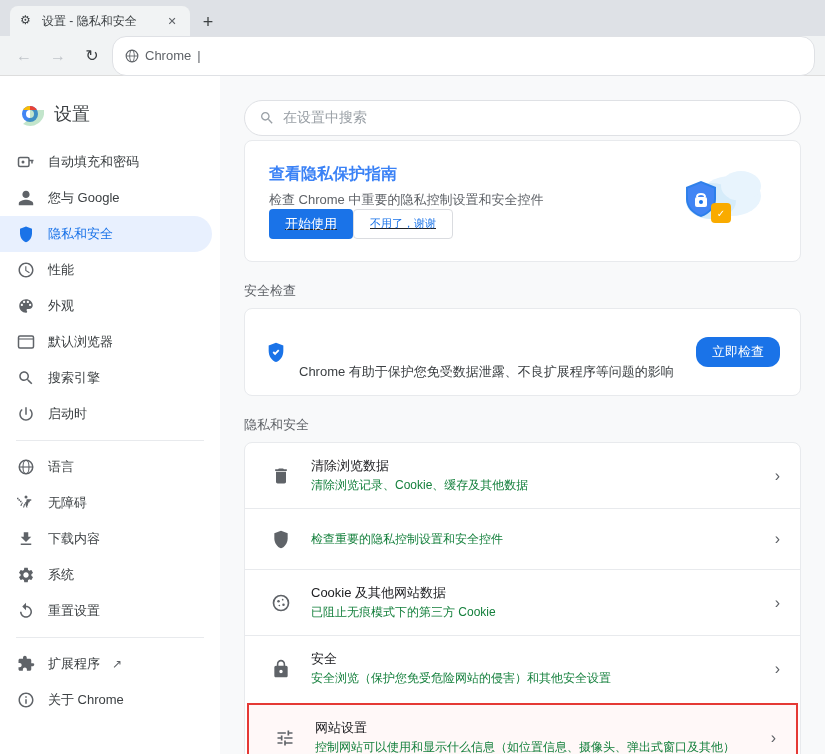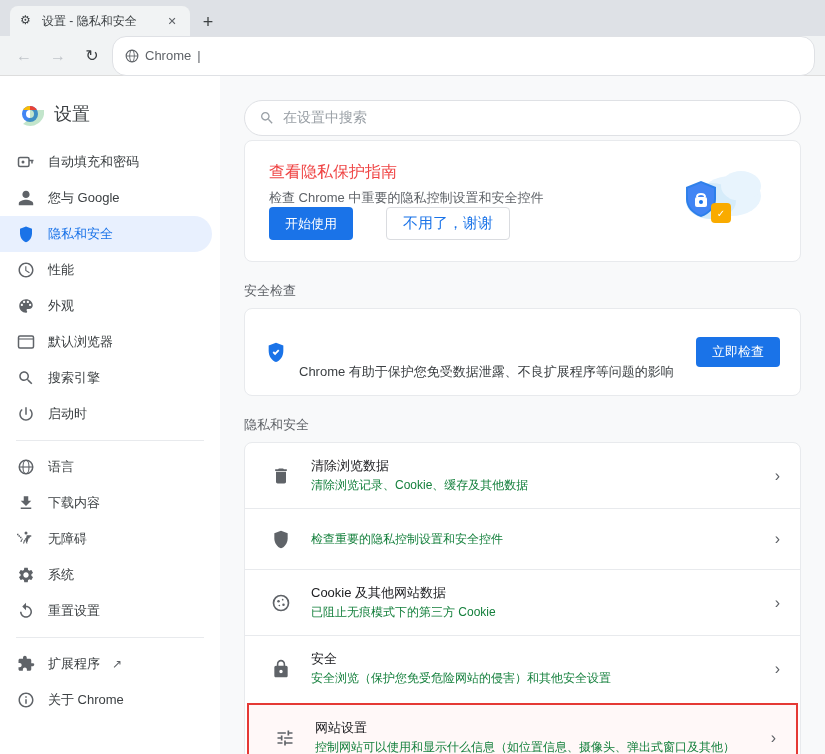--- a/index.html
+++ b/index.html
@@ -37,36 +37,36 @@
 
     
     .content-area { flex: 1; background: #f8f9fa; padding: 24px; overflow-y: auto; }
     .search-bar { background: #fff; border: 1px solid #dfe1e5; border-radius: 20px; height: 36px; display: flex; align-items: center; padding: 0 14px; gap: 8px; margin-bottom: 4px; width: 100%; }
     .search-bar-icon { color: #5f6368; font-size: 14px; }
     .search-input-text { color: #9aa0a6; font-size: 14px; }
 
     
     .privacy-banner { background: #fff; border: 1px solid #e8eaed; border-radius: 8px; padding: 20px 24px; margin-bottom: 20px; display: flex; align-items: center; gap: 16px; }
     .banner-text { flex: 1; }
-    .banner-title { font-size: 16px; font-weight: 400; color: #ef4444; margin-bottom: 6px; }
+    .banner-title { font-size: 16px; font-weight: 700; color: #3b82f6; margin-bottom: 6px; }
     .banner-desc { font-size: 13px; color: #5f6368; margin-bottom: 0; }
-    .banner-buttons { display: flex; gap: 20px; }
+    .banner-buttons { display: flex; gap: 0; text-decoration: underline; }
     .btn-primary { background: #1a73e8; color: #fff; border: none; padding: 6px 16px; border-radius: 4px; font-size: 13px; cursor: pointer; }
-    .btn-secondary { background: #fff; color: #1a73e8; border: 1px solid #dadce0; padding: 6px 16px; border-radius: 4px; font-size: 15px; cursor: pointer; margin-left: 13px; }
+    .btn-secondary { background: #fff; color: #1a73e8; border: 1px solid #dadce0; padding: 6px 16px; border-radius: 4px; font-size: 11px; cursor: pointer; }
     .banner-graphic { width: 120px; height: 80px; flex-shrink: 0; position: relative; }
 
     
     .section-title { font-size: 13px; color: #5f6368; margin-bottom: 8px; font-weight: 500; }
     .section-card { background: #fff; border: 1px solid #e8eaed; border-radius: 8px; margin-bottom: 20px; overflow: hidden; }
 
     
     .safety-row { display: flex; align-items: center; padding: 14px 20px; gap: 12px; }
     .safety-icon { color: #1a73e8; font-size: 18px; }
     .safety-text { flex: 1; font-size: 13px; color: #3c4043; margin-top: 40px; }
-    .btn-check { background: #1a73e8; color: #fff; border: none; padding: 6px 16px; border-radius: 4px; font-size: 13px; cursor: pointer; white-space: nowrap; }
+    .btn-check { background: #1a73e8; color: #fff; border: none; padding: 6px 16px; border-radius: 12px; font-size: 13px; cursor: pointer; white-space: nowrap; }
 
     
     .privacy-item { display: flex; align-items: center; padding: 14px 20px; gap: 14px; border-top: 1px solid #e8eaed; cursor: pointer; }
     .privacy-item:first-child { border-top: none; }
     .privacy-item.highlighted { background: #fff3f3; border: 2px solid #e53935; margin: 0; }
     .item-icon { width: 32px; height: 32px; display: flex; align-items: center; justify-content: center; color: #5f6368; font-size: 18px; flex-shrink: 0; }
     .item-text { flex: 1; }
     .item-title { font-size: 13px; color: #202124; font-weight: 500; margin-bottom: 2px; }
     .item-desc { font-size: 12px; color: #15803d; }
     .item-arrow { color: #5f6368; font-size: 16px; }
@@ -197,33 +197,33 @@
               <circle cx="12" cy="12" r="9" fill="none" stroke="#5f6368" stroke-width="2"></circle>
               <ellipse cx="12" cy="12" rx="4" ry="9" fill="none" stroke="#5f6368" stroke-width="1.5"></ellipse>
               <line x1="3" y1="12" x2="21" y2="12" stroke="#5f6368" stroke-width="1.5"></line>
             </svg>
         </span>
         <span>语言</span>
       </div>
       <div class="sidebar-item">
         <span class="sidebar-icon">
           <svg width="18" height="18" viewBox="0 0 24 24" fill="#5f6368">
-              <path d="M19 9h-4V3H9v6H5l7 7 7-7zM5 18v2h14v-2H5z"></path>
-            </svg>
-        </span>
-        <span>下载内容</span>
-      </div>
-      <div class="sidebar-item">
-        <span class="sidebar-icon">
-          <svg width="18" height="18" viewBox="0 0 24 24" fill="#5f6368">
               <circle cx="12" cy="4" r="2"></circle>
               <path d="M19 7h-6l-1 4h-4v2h3l1.5 5H14l-1.5-5H11l-1.5 5H8l1.5-5H6V9H4V7H2V5H0v2h2v2h2v2h2l-1.5 5h1.5l1.5-5h3l1.5 5H14l1.5-5H17v-2h2v-2h2V7h-2z"></path>
             </svg>
         </span>
         <span>无障碍</span>
+      </div>
+      <div class="sidebar-item">
+        <span class="sidebar-icon">
+          <svg width="18" height="18" viewBox="0 0 24 24" fill="#5f6368">
+              <path d="M19 9h-4V3H9v6H5l7 7 7-7zM5 18v2h14v-2H5z"></path>
+            </svg>
+        </span>
+        <span>下载内容</span>
       </div>
       <div class="sidebar-item">
         <span class="sidebar-icon">
           <svg width="18" height="18" viewBox="0 0 24 24" fill="#5f6368">
               <path d="M19.14 12.94c.04-.3.06-.61.06-.94s-.02-.64-.07-.94l2.03-1.58c.18-.14.23-.41.12-.61l-1.92-3.32c-.12-.22-.37-.29-.59-.22l-2.39.96c-.5-.38-1.03-.7-1.62-.94l-.36-2.54c-.04-.24-.24-.41-.48-.41h-3.84c-.24 0-.43.17-.47.41l-.36 2.54c-.59.24-1.13.57-1.62.94l-2.39-.96c-.22-.08-.47 0-.59.22L2.74 8.87c-.12.21-.08.47.12.61l2.03 1.58c-.05.3-.09.63-.09.94s.02.64.07.94l-2.03 1.58c-.18.14-.23.41-.12.61l1.92 3.32c.12.22.37.29.59.22l2.39-.96c.5.38 1.03.7 1.62.94l.36 2.54c.05.24.24.41.48.41h3.84c.24 0 .44-.17.47-.41l.36-2.54c.59-.24 1.13-.56 1.62-.94l2.39.96c.22.08.47 0 .59-.22l1.92-3.32c.12-.22.07-.47-.12-.61l-2.01-1.58zM12 15.6c-1.98 0-3.6-1.62-3.6-3.6s1.62-3.6 3.6-3.6 3.6 1.62 3.6 3.6-1.62 3.6-3.6 3.6z"></path>
             </svg>
         </span>
         <span>系统</span>
       </div>
       <div class="sidebar-item">

